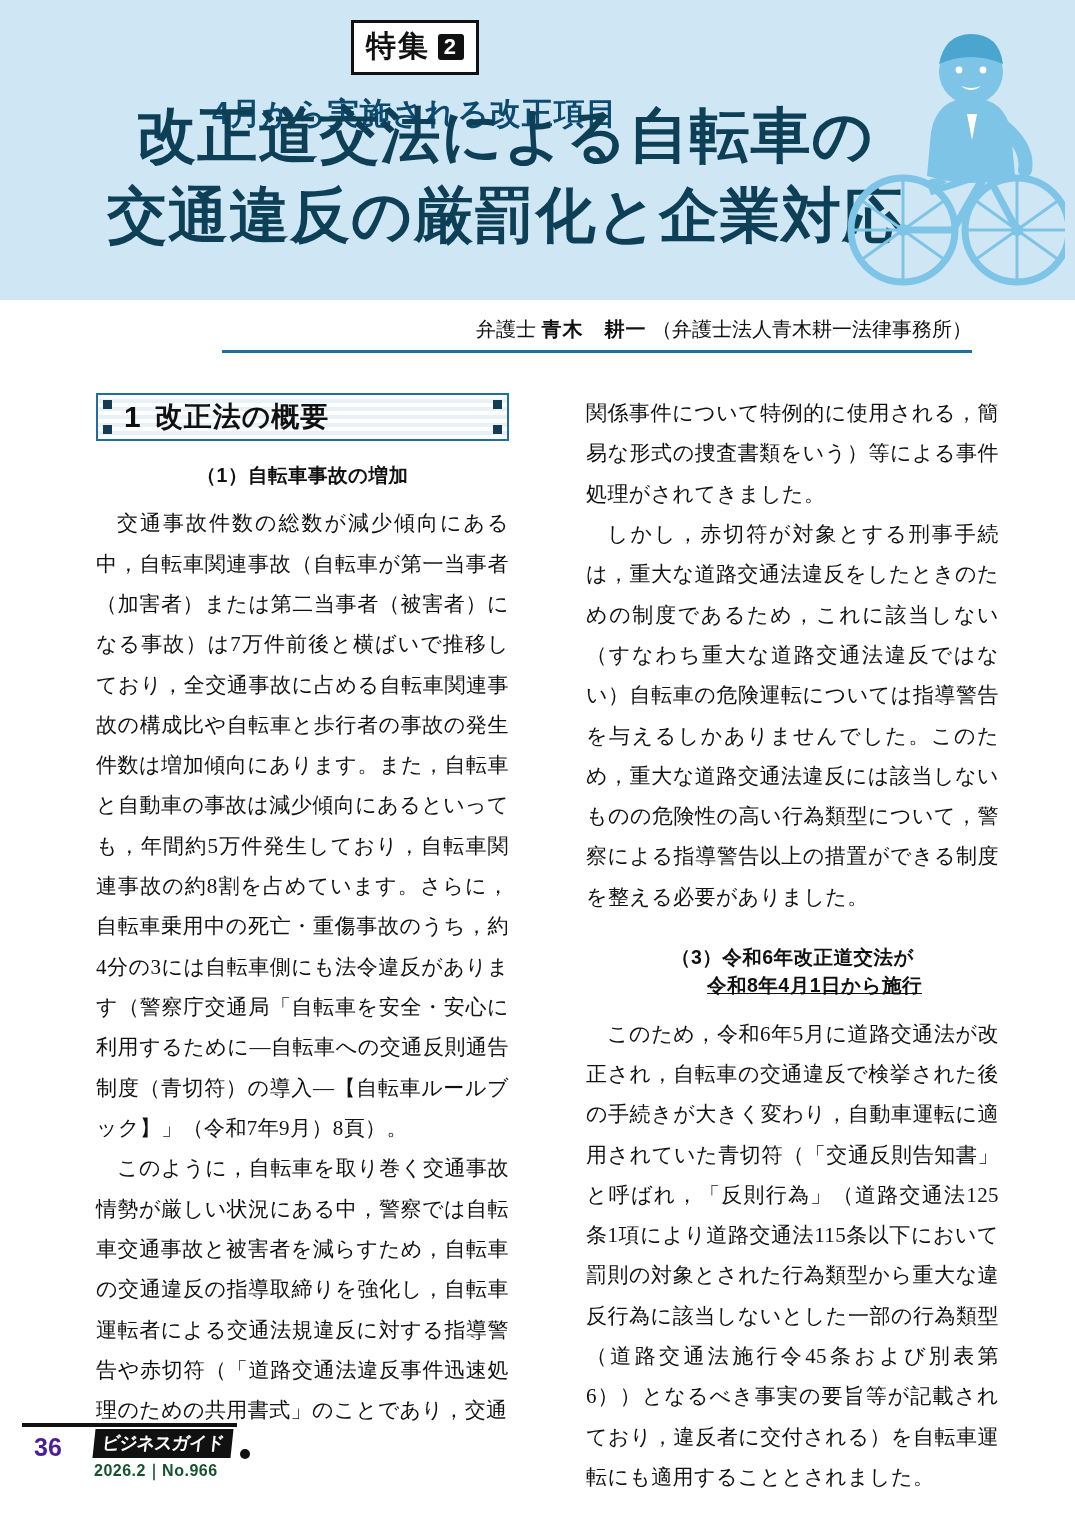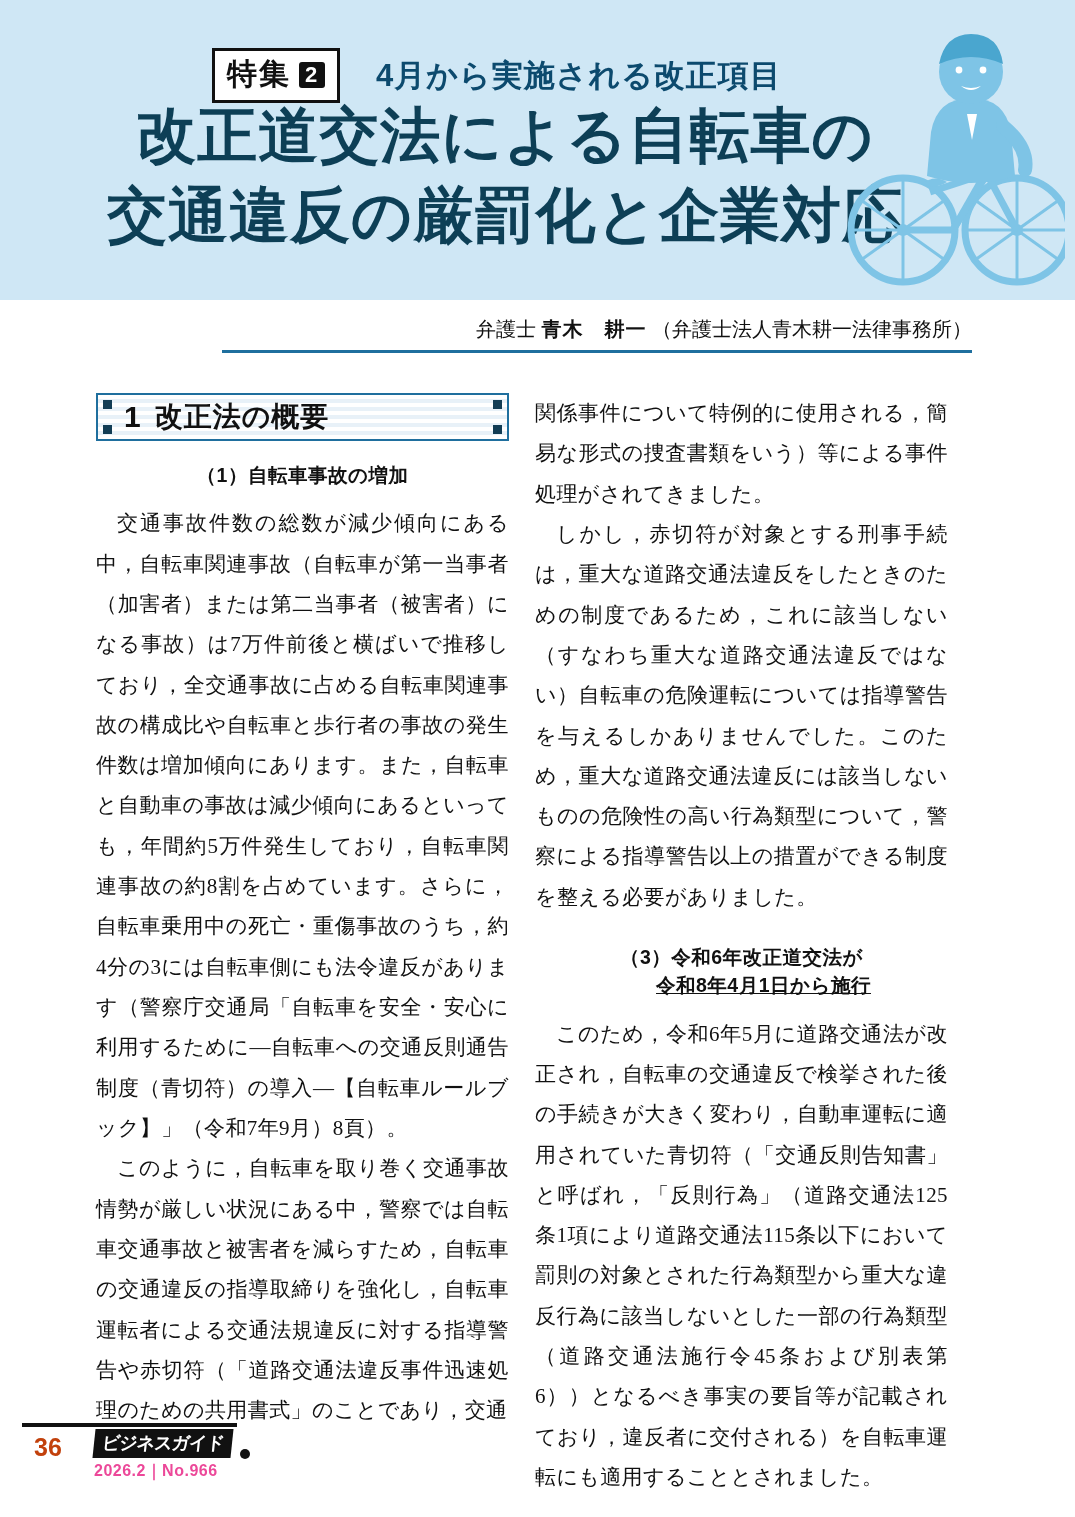--- a/index.html
+++ b/index.html
@@ -26,24 +26,25 @@
     background: #cfe7f5;
     overflow: hidden;
   }
   .banner-inner {
     position: absolute;
     left: 0; top: 0; right: 0; bottom: 0;
   }
   .feature-row {
     position: absolute;
     left: 212px;
-    top: 48px;
+    top: 20px;
     display: flex;
     align-items: center;
-    gap: 36px;
+    gap: 18px;
+    flex-direction: column;
   }
   .feature-tag {
     border: 3px solid #111;
     background: #ffffff;
     padding: 3px 12px 5px 12px;
     font-family: "Liberation Sans", sans-serif;
     font-weight: bold;
     font-size: 30px;
     letter-spacing: 2px;
     display: flex;
@@ -108,21 +109,21 @@
   }
   .byline .nm { font-weight: bold; letter-spacing: 1px;}
 
   
   .col {
     position: absolute;
     top: 393px;
     width: 413px;
   }
   .col-left { left: 96px; }
-  .col-right { left: 535px; }
+  .col-right { left: 586px; }
 
   .sec-head {
     position: relative;
     height: 44px;
     border: 2px solid #1f6f9e;
     background:
       repeating-linear-gradient(to bottom, #ffffff 0px, #ffffff 4px, #e8f1f8 4px, #e8f1f8 8px);
     display: flex;
     align-items: center;
     margin-bottom: 20px;
@@ -193,21 +194,21 @@
     height: 4px;
     background: #111;
   }
   .pageno {
     position: absolute;
     left: 12px;
     top: 10px;
     font-family: "Liberation Sans", sans-serif;
     font-weight: bold;
     font-size: 25px;
-    color: #c2410c;
+    color: #4c1d95;
   }
   .logo {
     position: absolute;
     left: 72px;
     top: 6px;
     background: #111;
     color: #fff;
     font-family: "Liberation Sans", sans-serif;
     font-weight: bold;
     font-size: 18px;
@@ -224,21 +225,21 @@
     border-radius: 50%;
     background: #111;
   }
   .issue {
     position: absolute;
     left: 72px;
     top: 38px;
     font-family: "Liberation Sans", sans-serif;
     font-weight: bold;
     font-size: 16px;
-    color: #ec4899;
+    color: #14532d;
     letter-spacing: 0.5px;
   }
 </style>
 </head>
 <body>
 
 <div class="banner">
   <div class="banner-inner">
 
     <div class="feature-row">

